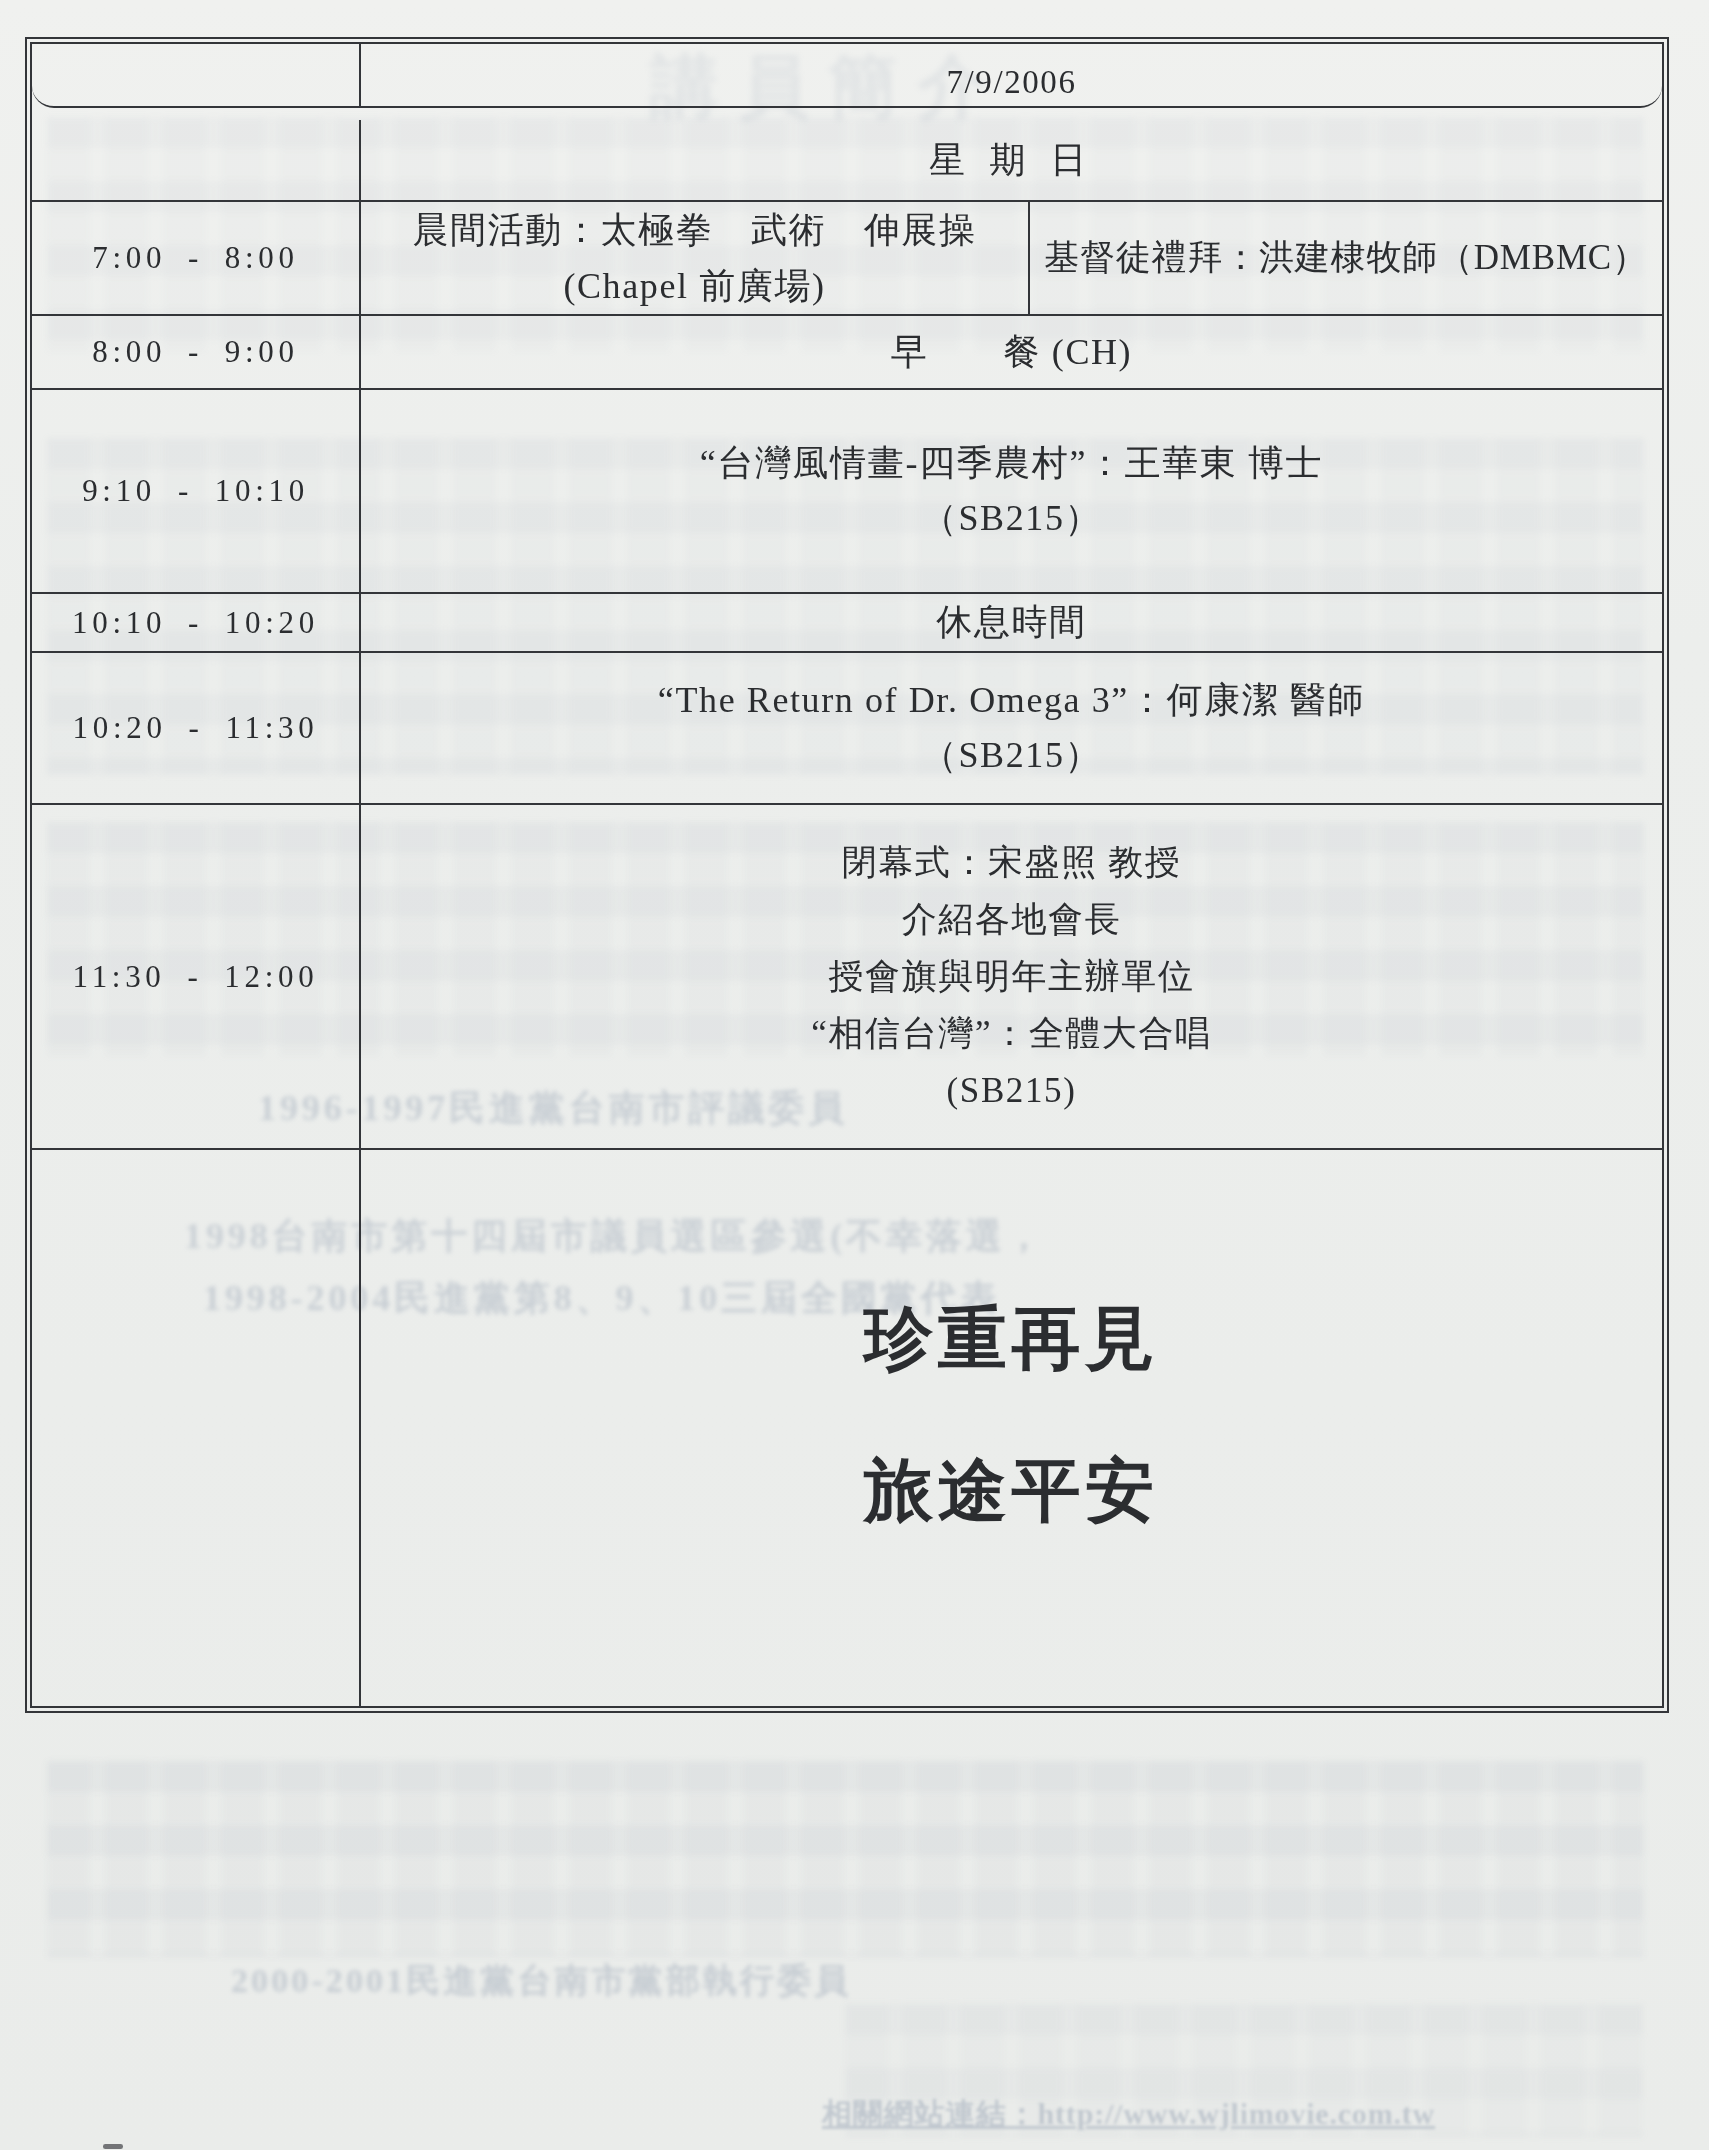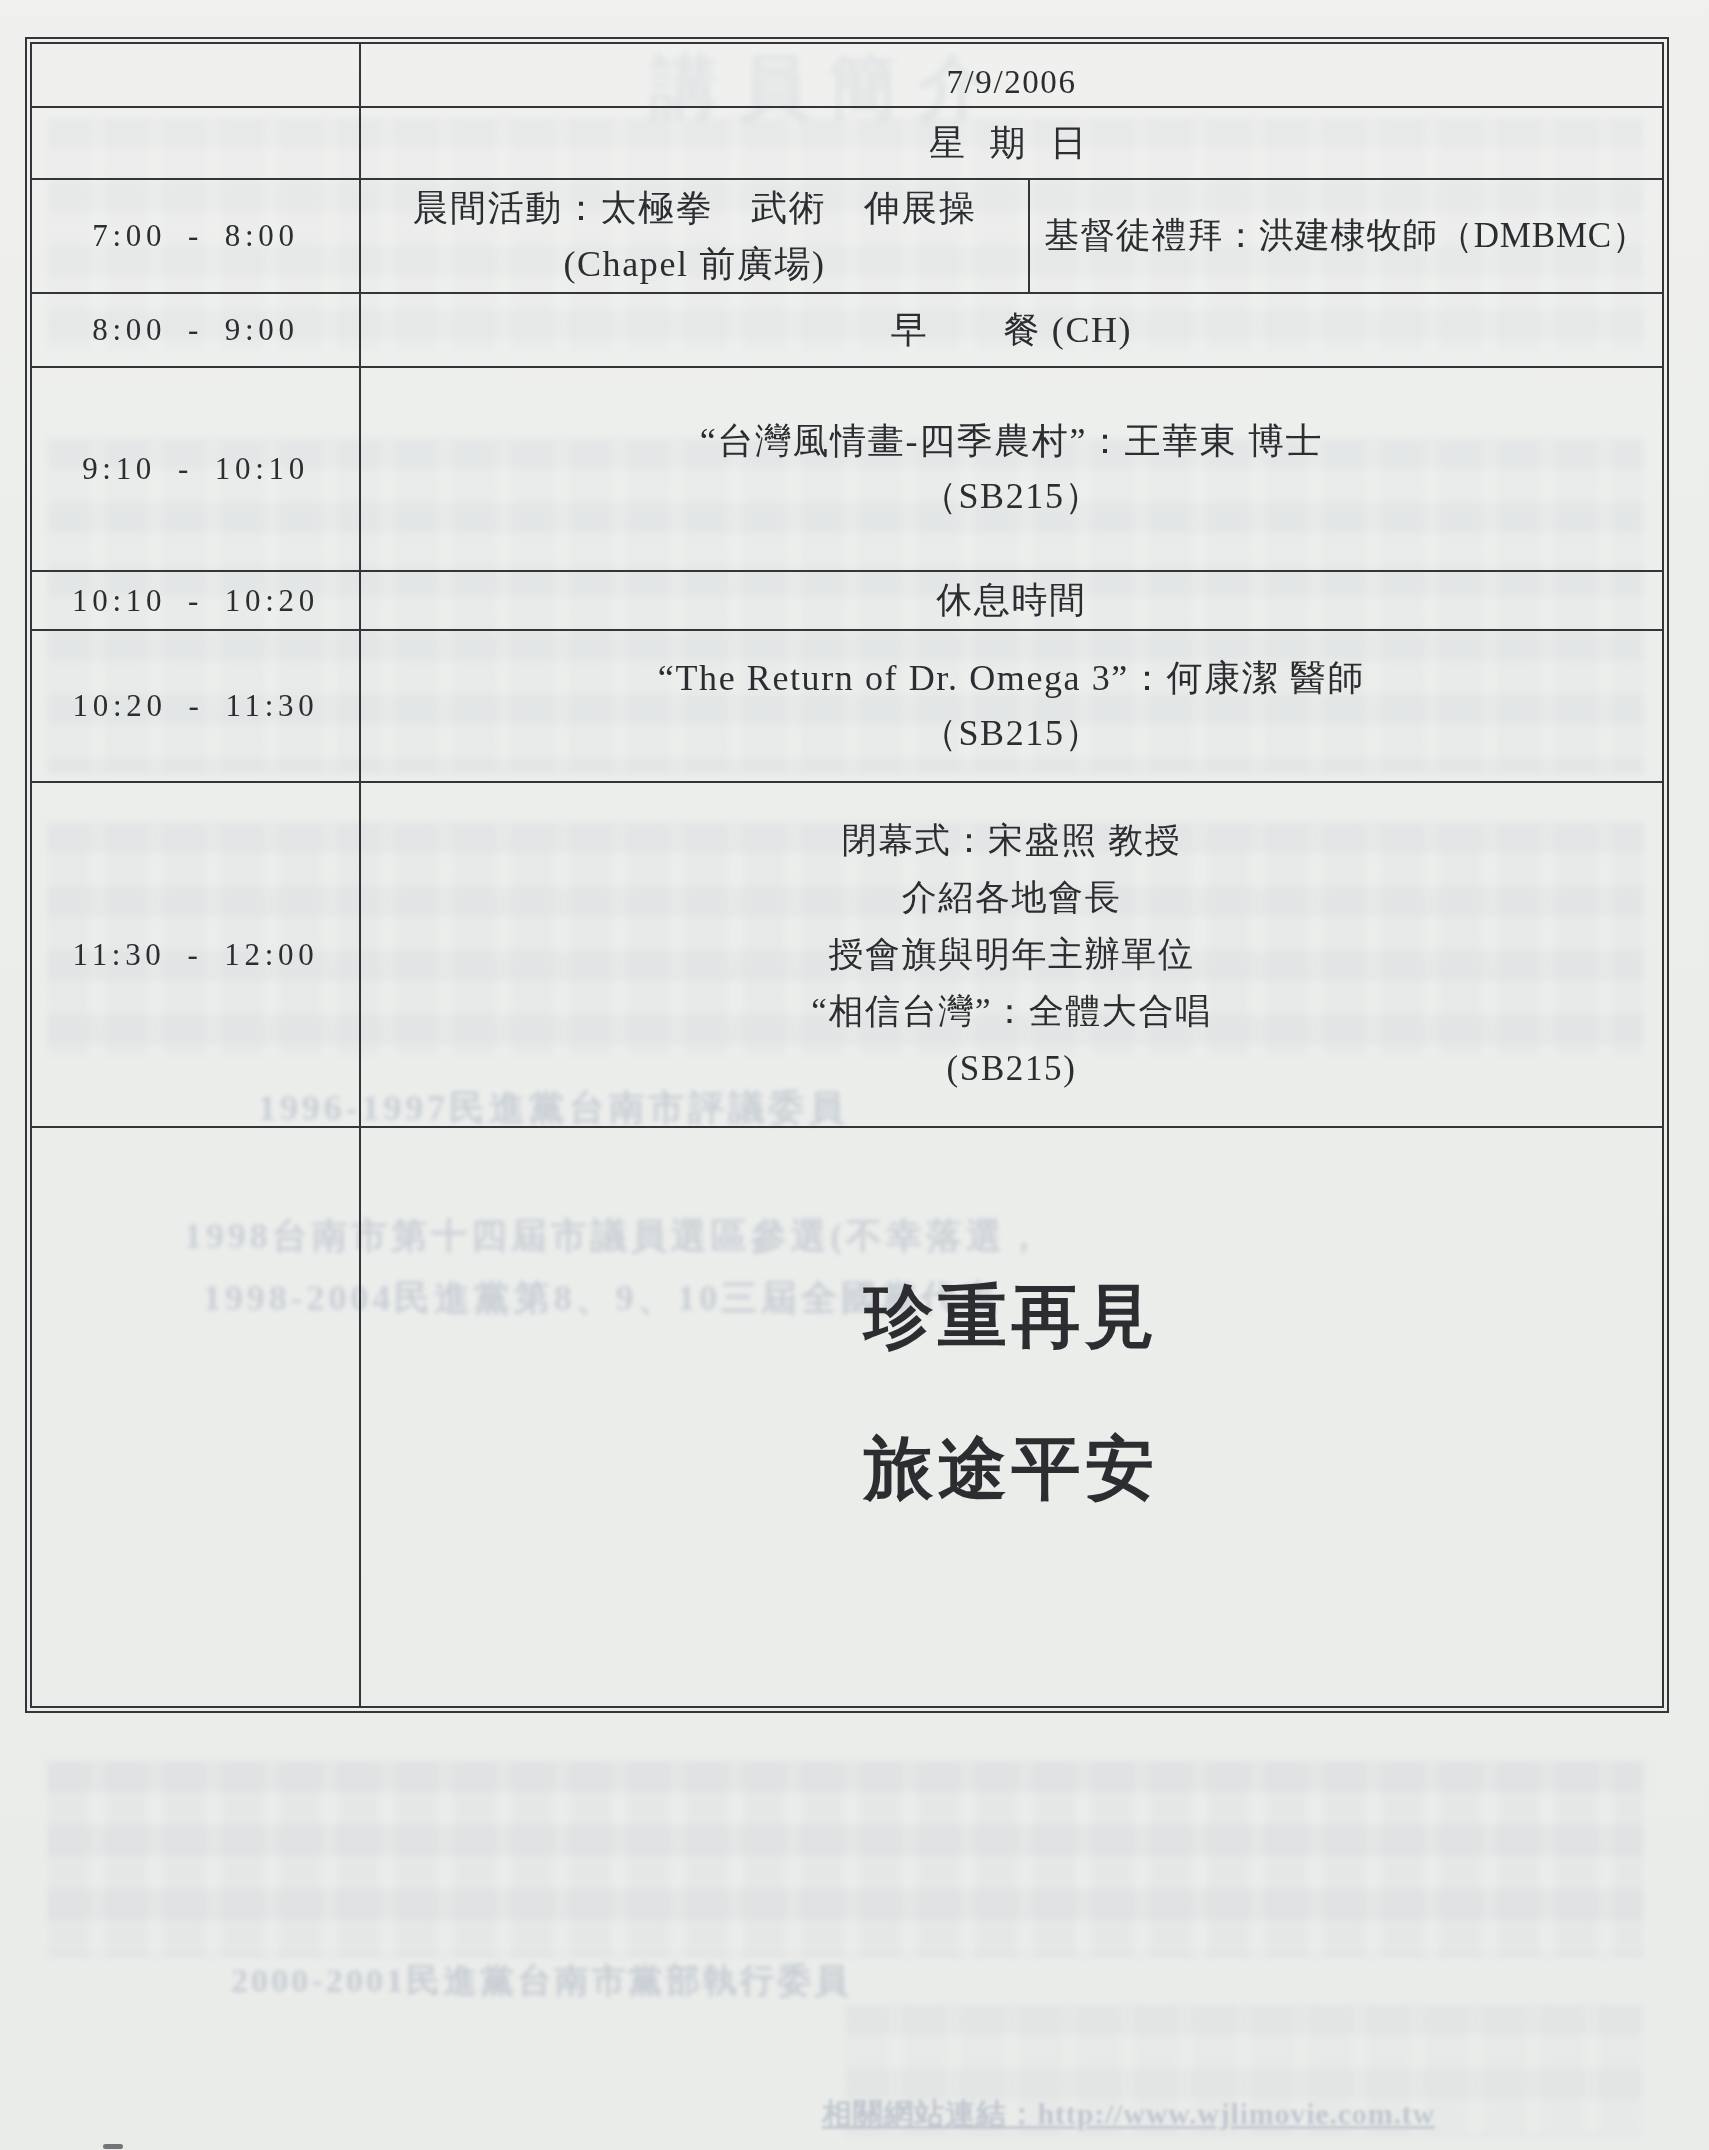--- a/index.html
+++ b/index.html
@@ -53,22 +53,22 @@
   
   .sched-table{
     position:absolute;left:25px;top:37px;width:1644px;height:1676px;
     border:7.8px double var(--line);
     box-sizing:border-box;
     display:flex;flex-direction:column;
   }
   .row{display:grid;grid-template-columns:327px 1fr;border-bottom:2.3px solid var(--line);box-sizing:border-box;flex:0 0 auto;}
   .row.split{grid-template-columns:327px 669px 1fr;}
   .row.last{border-bottom:none;flex:1 1 auto;}
-  .r-date{height:64px;}
-  .r-week{height:72px;}
+  .r-date{height:64px;border-radius:22px;}
+  .r-week{height:82px;margin-top:12px;}
   .r1{height:114px;}
   .r2{height:74px;}
   .r3{height:204px;}
   .r4{height:59px;}
   .r5{height:152px;}
   .r6{height:345px;}
   .r7{height:61px;}
   .cell{display:flex;flex-direction:column;align-items:center;justify-content:center;box-sizing:border-box;min-width:0;}
   .content{border-left:2.3px solid var(--line);}
   .time{font-size:31px;letter-spacing:4.7px;word-spacing:9.4px;white-space:nowrap;}

